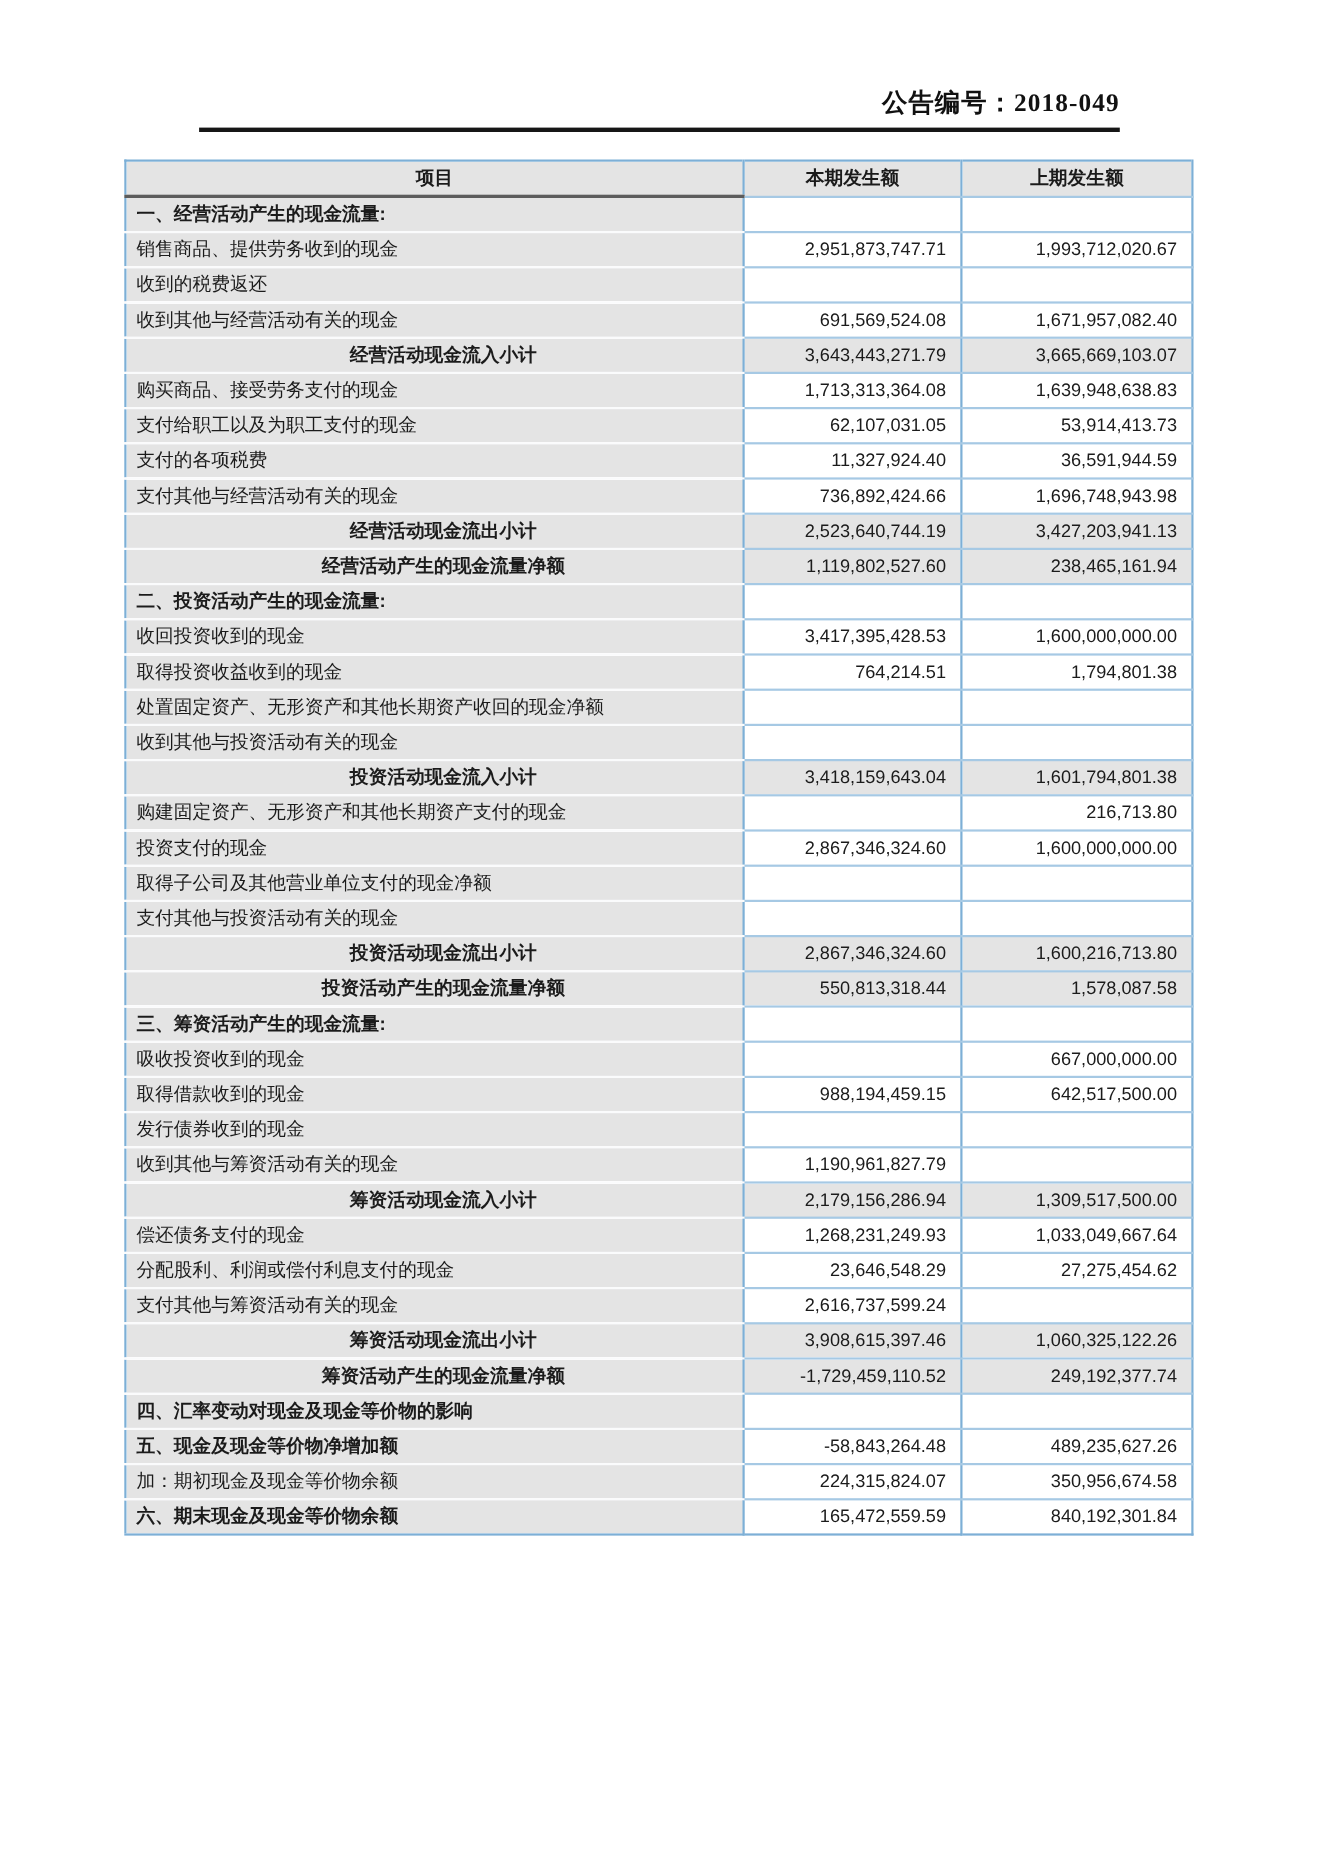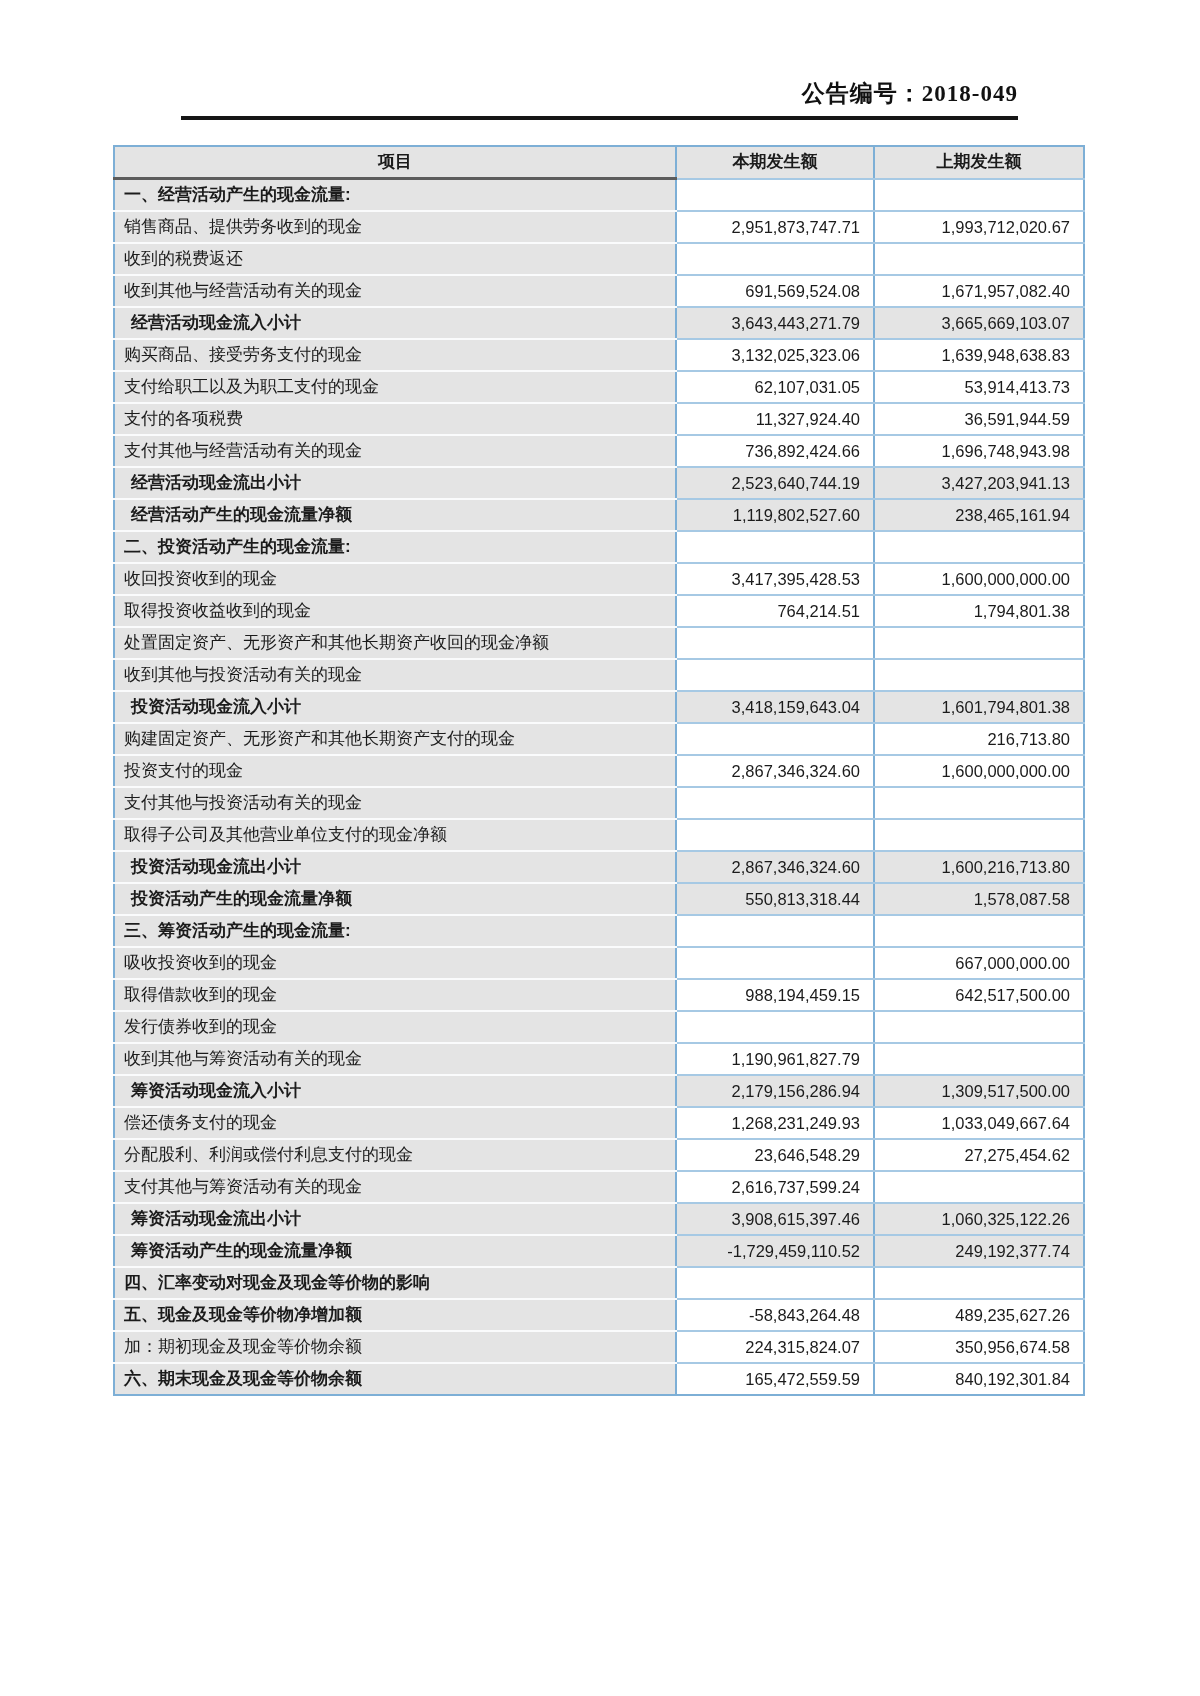--- a/index.html
+++ b/index.html
@@ -44,21 +44,21 @@
     background: #e4e4e4; text-align: left; padding-left: 9px;
     border-bottom: 2px solid #fafbfc;
   }
   .cf-table td.cell-num {
     background: #ffffff; text-align: right; padding-right: 13px;
     border-bottom: 2px solid #a6c9e4;
     font-size: 16.5px;
   }
   .cf-table tr.row-section .cell-label { font-weight: bold; }
   .cf-table tr.row-subtotal .cell-label {
-    font-weight: bold; padding-left: 16px;
+    font-weight: bold; text-align: center; padding-left: 16px;
   }
   .cf-table tr.row-subtotal .cell-num { background: #e4e4e4; margin-top: 33px; }
   .cf-table tr:last-child td { border-bottom: 2px solid #7dafd6; }
 
   .page-number {
     position: absolute; left: 908px; top: 1560px;
     font-family: "Liberation Serif", "DejaVu Serif", serif;
     font-size: 22px; color: #2b2b2b; word-spacing: 10px; white-space: nowrap; margin-left: 42px;
   }
 </style>
@@ -111,21 +111,21 @@
         </tr>
 
         <tr class="row-subtotal">
           <td class="cell-label">经营活动现金流入小计</td>
           <td class="cell-num">3,643,443,271.79</td>
           <td class="cell-num">3,665,669,103.07</td>
         </tr>
 
         <tr class="row-item">
           <td class="cell-label">购买商品、接受劳务支付的现金</td>
-          <td class="cell-num">3,132,025,323.06</td>
+          <td class="cell-num">1,713,313,364.08</td>
           <td class="cell-num">1,639,948,638.83</td>
         </tr>
 
         <tr class="row-item">
           <td class="cell-label">支付给职工以及为职工支付的现金</td>
           <td class="cell-num">62,107,031.05</td>
           <td class="cell-num">53,914,413.73</td>
         </tr>
 
         <tr class="row-item">
@@ -195,27 +195,27 @@
           <td class="cell-num">216,713.80</td>
         </tr>
 
         <tr class="row-item">
           <td class="cell-label">投资支付的现金</td>
           <td class="cell-num">2,867,346,324.60</td>
           <td class="cell-num">1,600,000,000.00</td>
         </tr>
 
         <tr class="row-item">
+          <td class="cell-label">取得子公司及其他营业单位支付的现金净额</td>
+          <td class="cell-num"></td>
+          <td class="cell-num"></td>
+        </tr>
+
+        <tr class="row-item">
           <td class="cell-label">支付其他与投资活动有关的现金</td>
-          <td class="cell-num"></td>
-          <td class="cell-num"></td>
-        </tr>
-
-        <tr class="row-item">
-          <td class="cell-label">取得子公司及其他营业单位支付的现金净额</td>
           <td class="cell-num"></td>
           <td class="cell-num"></td>
         </tr>
 
         <tr class="row-subtotal">
           <td class="cell-label">投资活动现金流出小计</td>
           <td class="cell-num">2,867,346,324.60</td>
           <td class="cell-num">1,600,216,713.80</td>
         </tr>
 

